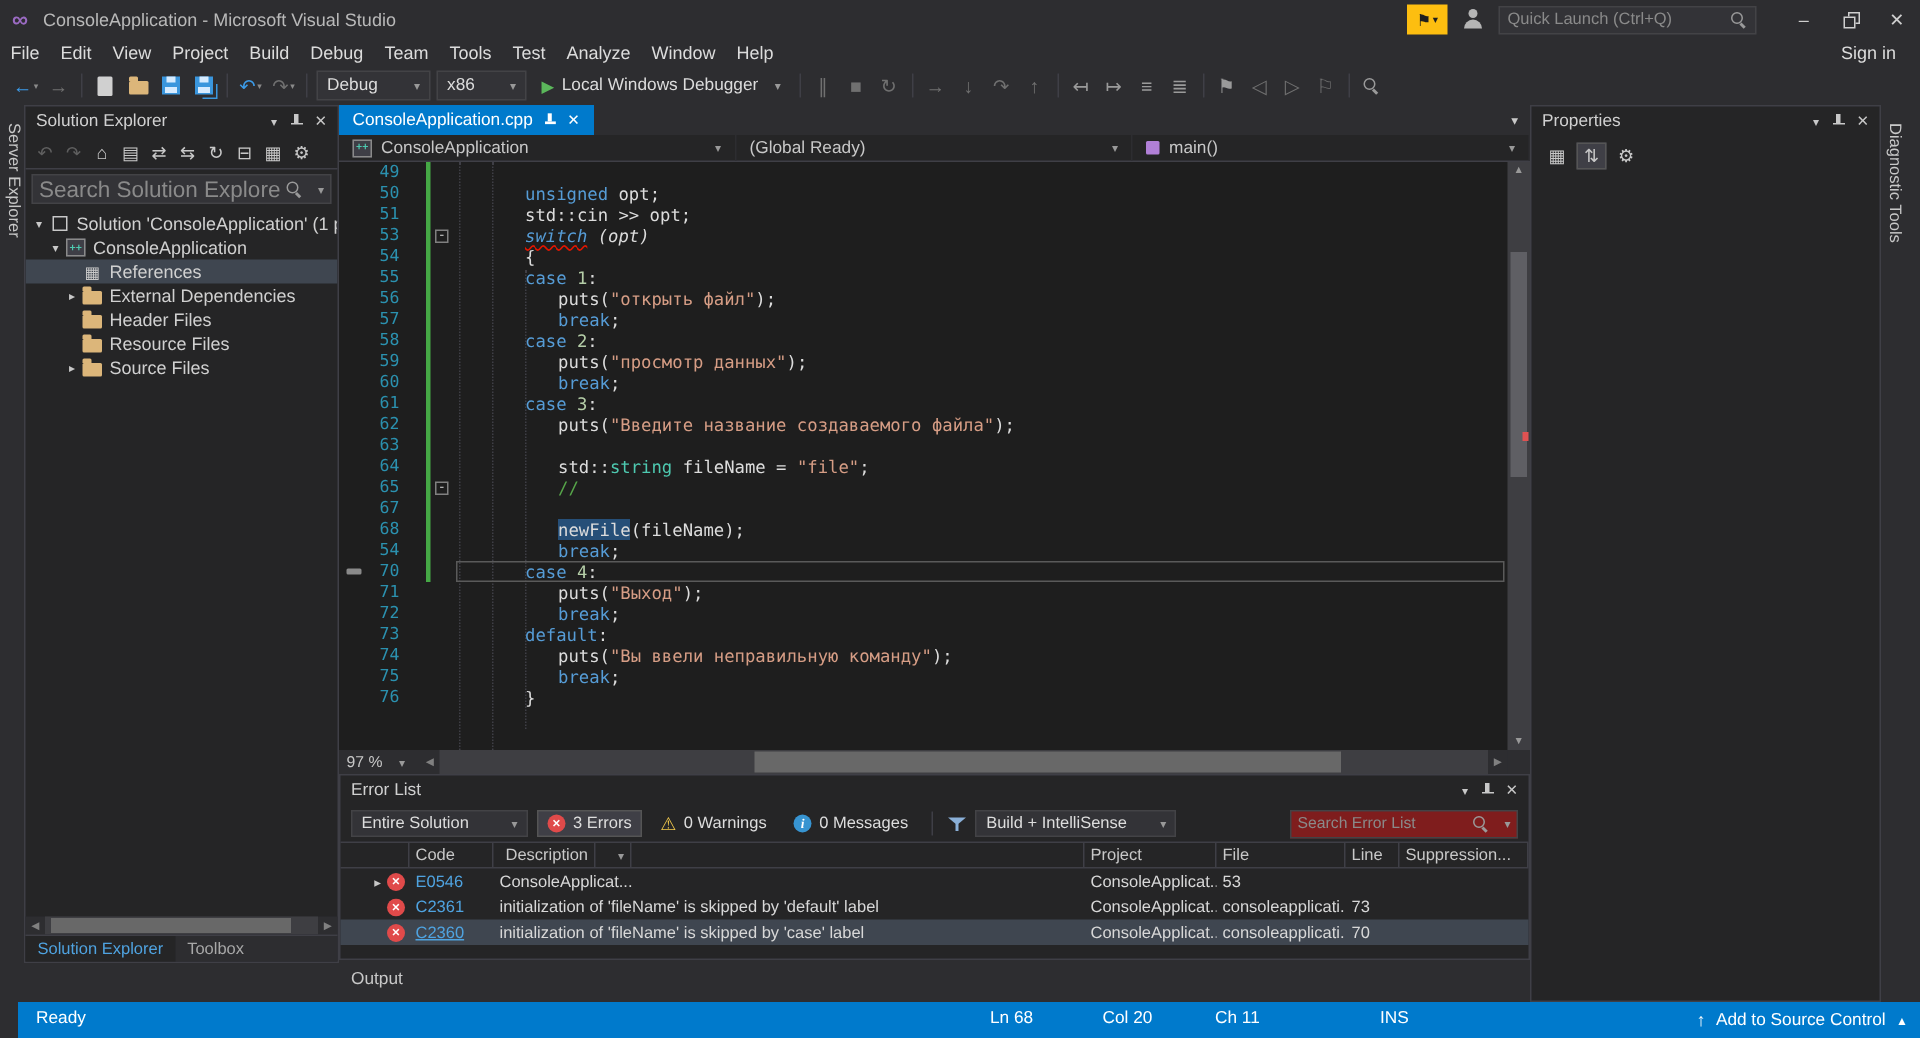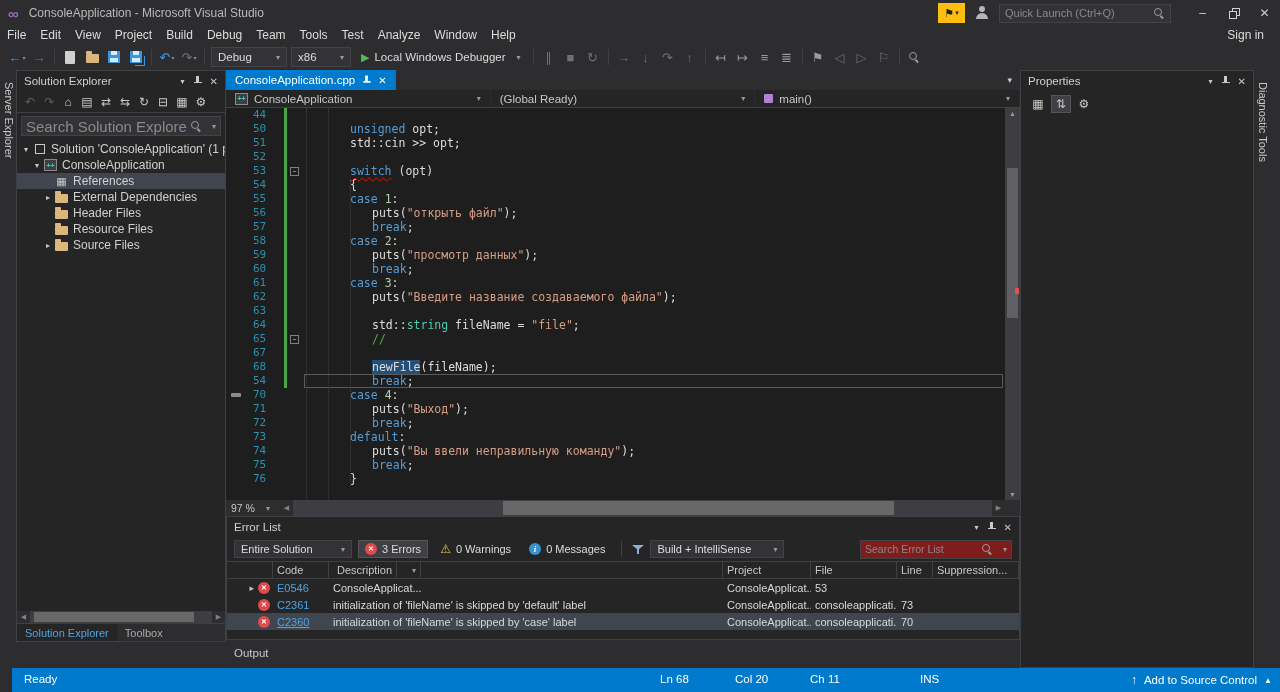--- a/index.html
+++ b/index.html
@@ -440,25 +440,24 @@
             <span class="nav-caret">▾</span>
         </div>
       </div>
       <div id="codearea">
         <span class="guide" style="left:80px;top:0;bottom:0"></span>
         <span class="guide" style="left:102px;top:0;bottom:0"></span>
         <span class="guide" style="left:124px;top:72px;height:306px"></span>
         <span class="changes-bar" style="top: 0px; height: 280px;"></span>
         <span class="curline" style="top: 266px;"></span>
         <div id="code-lines">
-            <div class="code-row"><span class="c-margin"></span><span class="c-num">44</span><span class="c-fold"></span><span class="c-text" style="padding-left: 0px;"></span></div>
+            <div class="code-row"><span class="c-margin"></span><span class="c-num">49</span><span class="c-fold"></span><span class="c-text" style="padding-left: 0px;"></span></div>
             <div class="code-row"><span class="c-margin"></span><span class="c-num">50</span><span class="c-fold"></span><span class="c-text" style="padding-left: 44px;"><span class="tk-kw">unsigned</span><span class="tk-pl"> opt;</span></span></div>
             <div class="code-row"><span class="c-margin"></span><span class="c-num">51</span><span class="c-fold"></span><span class="c-text" style="padding-left: 44px;"><span class="tk-pl">std::cin &gt;&gt; opt;</span></span></div>
-            <div class="code-row"><span class="c-margin"></span><span class="c-num">52</span><span class="c-fold"></span><span class="c-text" style="padding-left: 0px;"></span></div>
-            <div class="code-row"><span class="c-margin"></span><span class="c-num">53</span><span class="c-fold"><span class="fold-box">-</span></span><span class="c-text" style="padding-left: 44px;"><span class="tk-er">switch</span><span class="tk-pl"> (opt)</span></span></div>
+            <div class="code-row"><span class="c-margin"></span><span class="c-num">53</span><span class="c-fold"><span class="fold-box">-</span></span><span class="c-text" style="padding-left: 44px; font-style: italic;"><span class="tk-er">switch</span><span class="tk-pl"> (opt)</span></span></div>
             <div class="code-row"><span class="c-margin"></span><span class="c-num">54</span><span class="c-fold"></span><span class="c-text" style="padding-left: 44px;"><span class="tk-pl">{</span></span></div>
             <div class="code-row"><span class="c-margin"></span><span class="c-num">55</span><span class="c-fold"></span><span class="c-text" style="padding-left: 44px;"><span class="tk-kw">case</span><span class="tk-pl"> </span><span class="tk-nu">1</span><span class="tk-pl">:</span></span></div>
             <div class="code-row"><span class="c-margin"></span><span class="c-num">56</span><span class="c-fold"></span><span class="c-text" style="padding-left: 66px;"><span class="tk-pl">puts(</span><span class="tk-st">"открыть файл"</span><span class="tk-pl">);</span></span></div>
             <div class="code-row"><span class="c-margin"></span><span class="c-num">57</span><span class="c-fold"></span><span class="c-text" style="padding-left: 66px;"><span class="tk-kw">break</span><span class="tk-pl">;</span></span></div>
             <div class="code-row"><span class="c-margin"></span><span class="c-num">58</span><span class="c-fold"></span><span class="c-text" style="padding-left: 44px;"><span class="tk-kw">case</span><span class="tk-pl"> </span><span class="tk-nu">2</span><span class="tk-pl">:</span></span></div>
             <div class="code-row"><span class="c-margin"></span><span class="c-num">59</span><span class="c-fold"></span><span class="c-text" style="padding-left: 66px;"><span class="tk-pl">puts(</span><span class="tk-st">"просмотр данных"</span><span class="tk-pl">);</span></span></div>
             <div class="code-row"><span class="c-margin"></span><span class="c-num">60</span><span class="c-fold"></span><span class="c-text" style="padding-left: 66px;"><span class="tk-kw">break</span><span class="tk-pl">;</span></span></div>
             <div class="code-row"><span class="c-margin"></span><span class="c-num">61</span><span class="c-fold"></span><span class="c-text" style="padding-left: 44px;"><span class="tk-kw">case</span><span class="tk-pl"> </span><span class="tk-nu">3</span><span class="tk-pl">:</span></span></div>
             <div class="code-row"><span class="c-margin"></span><span class="c-num">62</span><span class="c-fold"></span><span class="c-text" style="padding-left: 66px;"><span class="tk-pl">puts(</span><span class="tk-st">"Введите название создаваемого файла"</span><span class="tk-pl">);</span></span></div>
             <div class="code-row"><span class="c-margin"></span><span class="c-num">63</span><span class="c-fold"></span><span class="c-text" style="padding-left: 0px;"></span></div>

